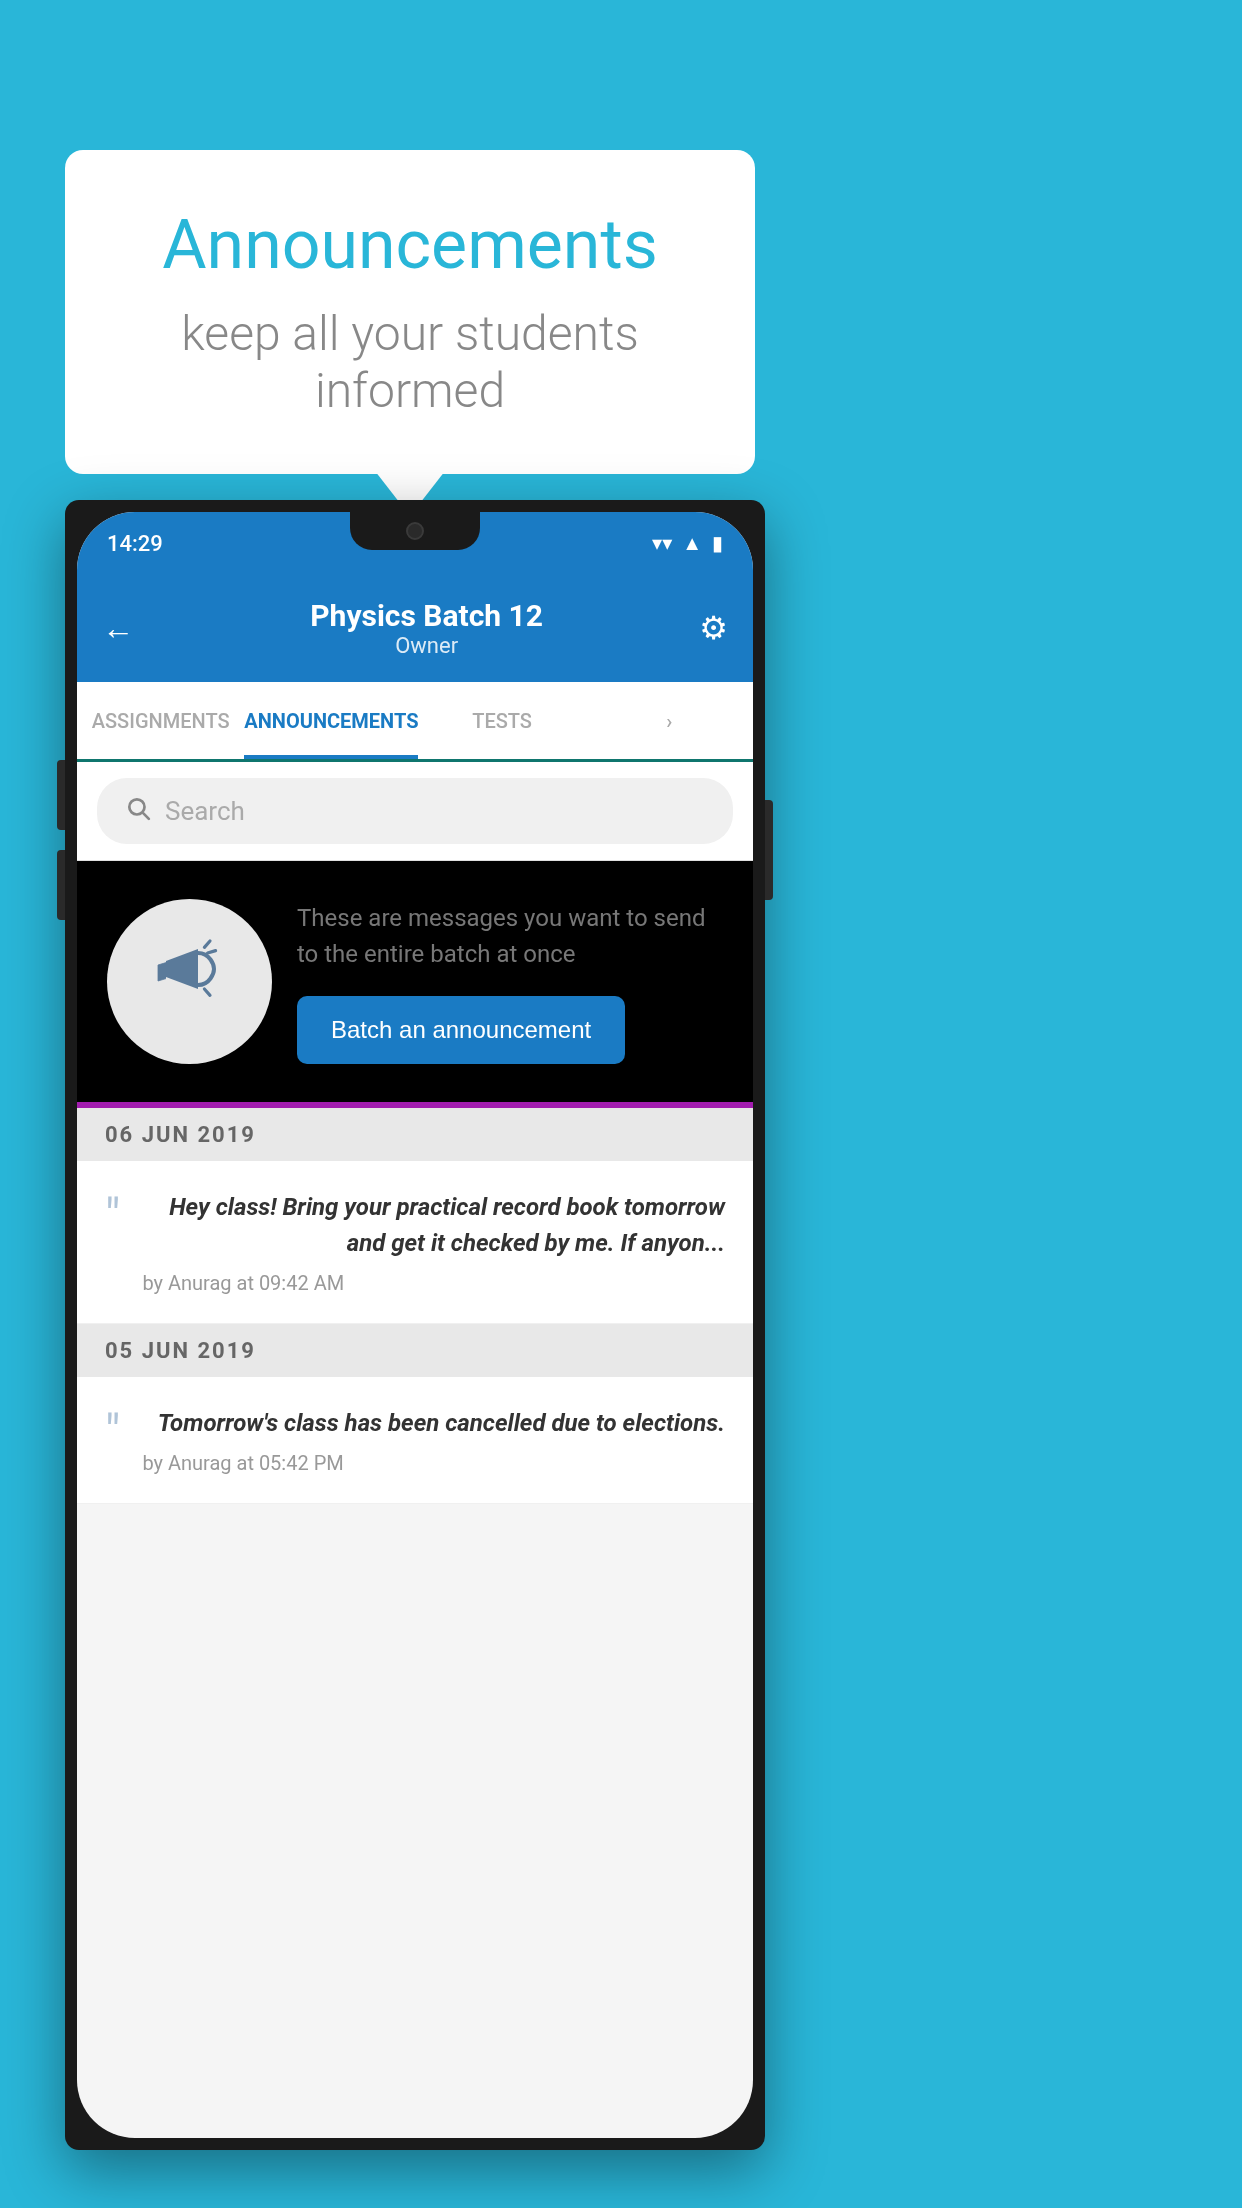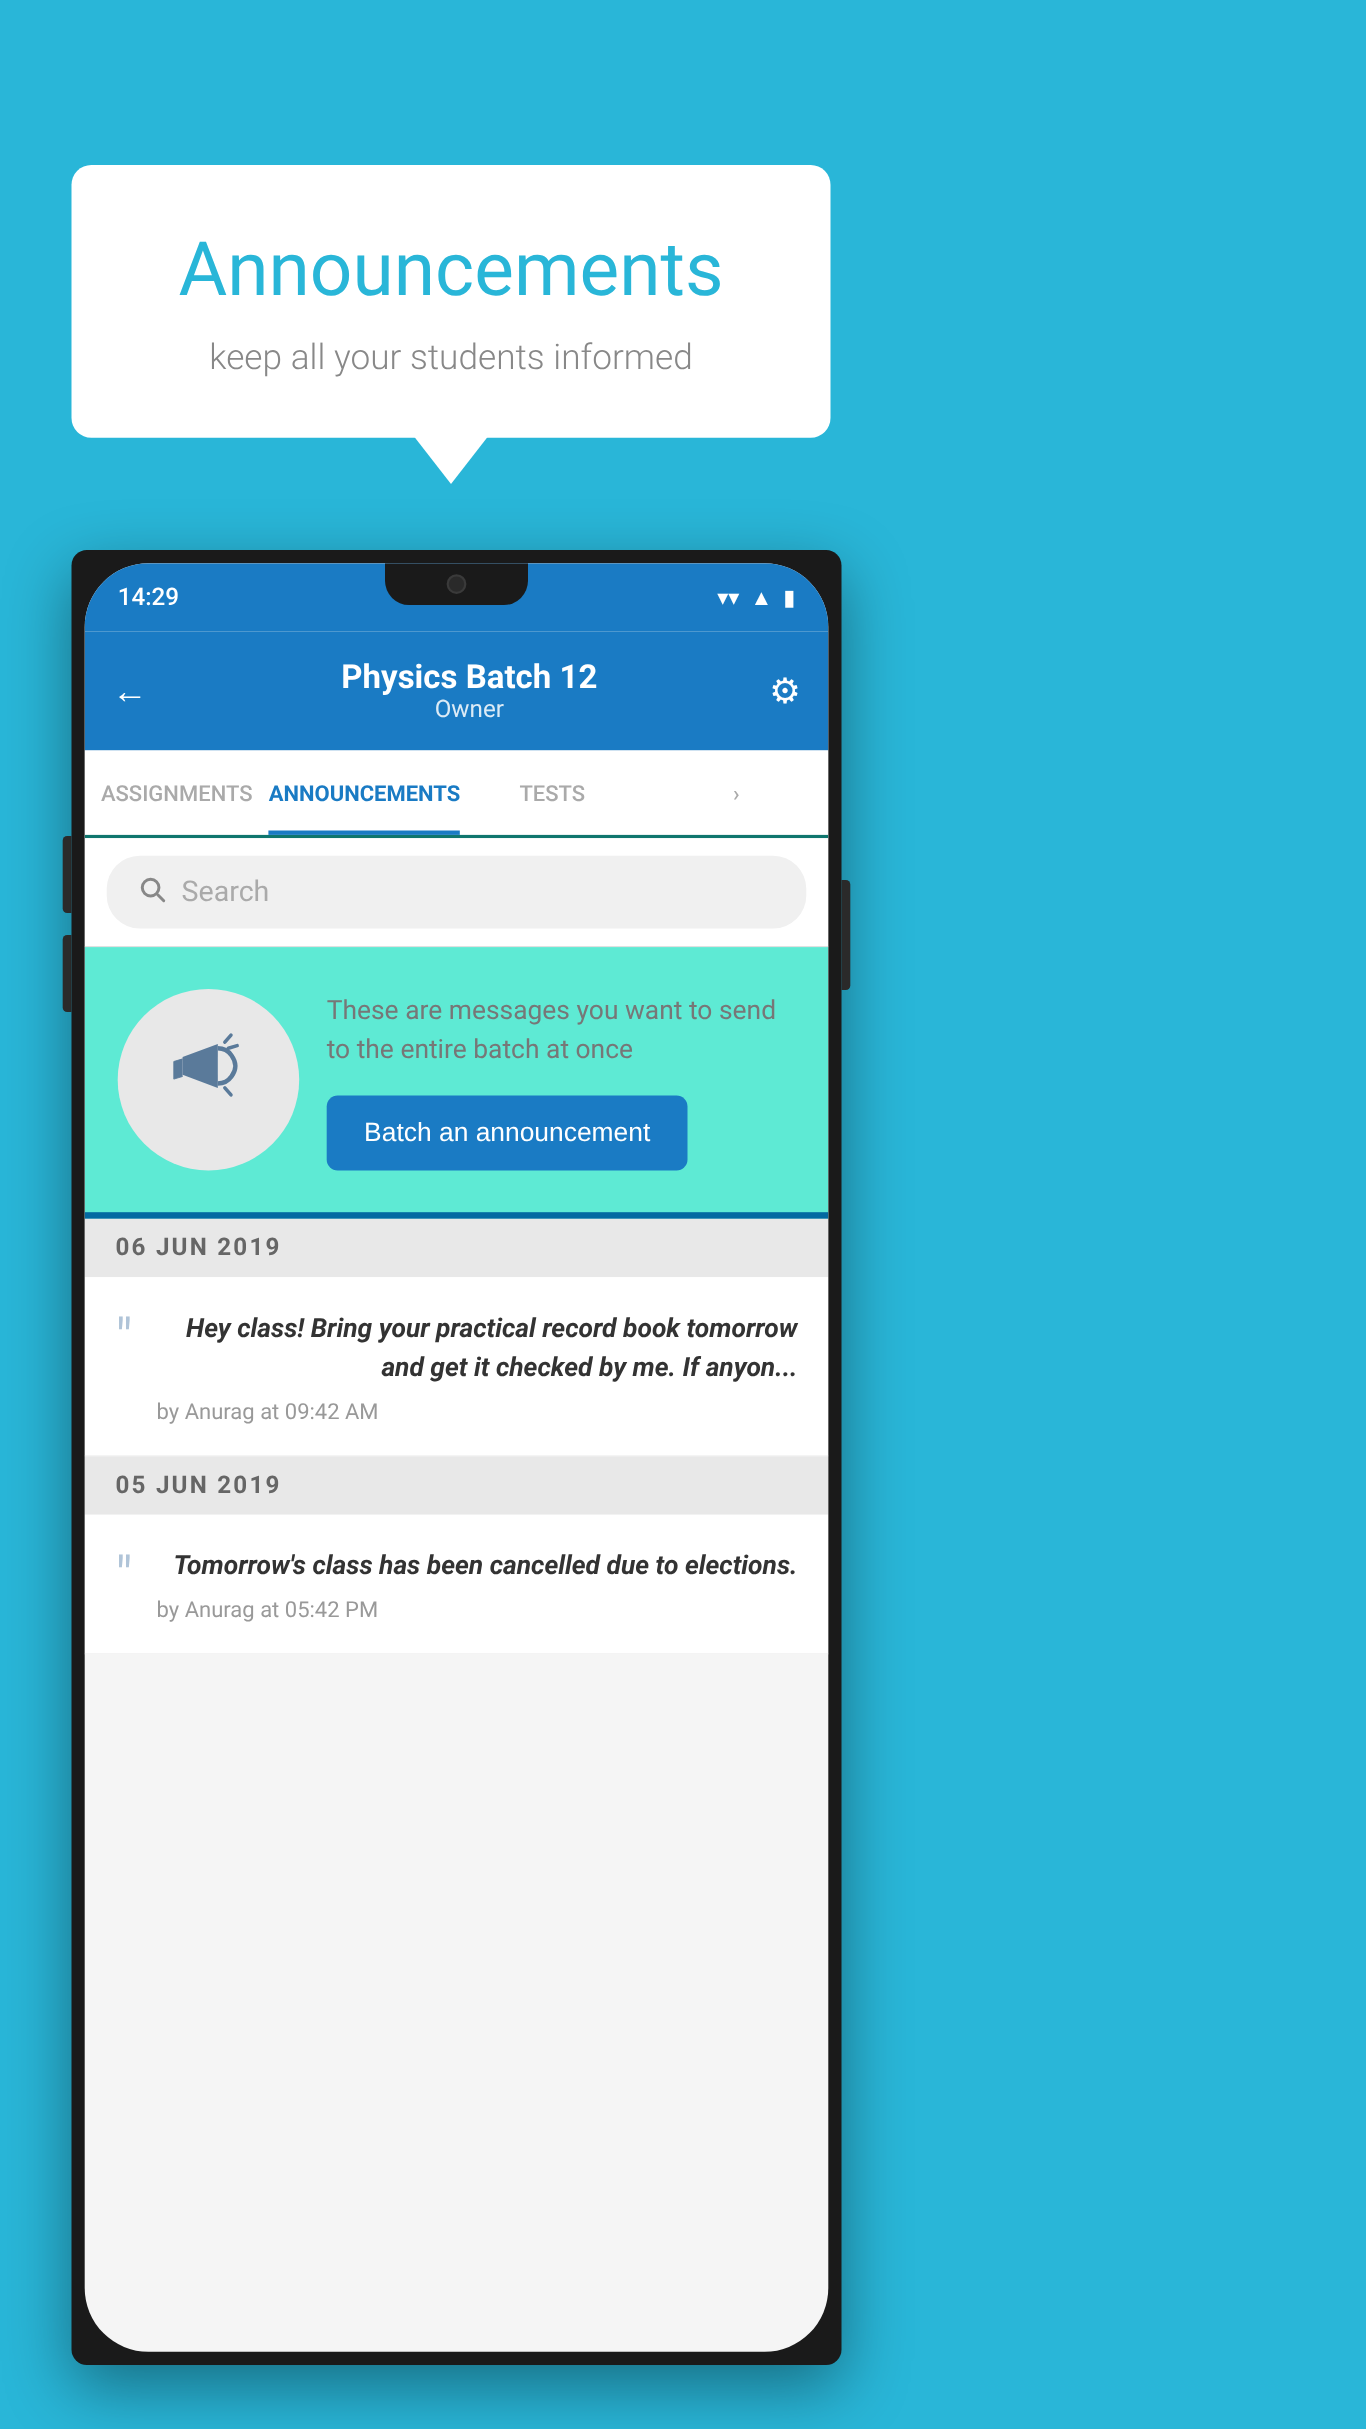--- a/index.html
+++ b/index.html
@@ -31,21 +31,21 @@
 
     .speech-bubble-title {
       color: #29b6d8;
       font-size: 68px;
       font-weight: 400;
       margin-bottom: 20px;
     }
 
     .speech-bubble-subtitle {
       color: #888;
-      font-size: 32px;
+      font-size: 48px;
       font-weight: 300;
     }
 
     .speech-bubble::after {
       content: '';
       position: absolute;
       bottom: -42px;
       left: 50%;
       transform: translateX(-50%);
       width: 0;
@@ -226,26 +226,26 @@
       font-size: 28px;
     }
 
     .search-placeholder {
       color: #aaa;
       font-size: 26px;
     }
 
     
     .announcement-promo {
-      background: #5eead4;
+      background: #000000;
       padding: 38px 30px;
       display: flex;
       align-items: center;
       gap: 25px;
-      border-bottom: 6px solid #0369a1;
+      border-bottom: 6px solid #a21caf;
     }
 
     .promo-icon-circle {
       width: 165px;
       height: 165px;
       background: #e8e8e8;
       border-radius: 50%;
       display: flex;
       align-items: center;
       justify-content: center;

